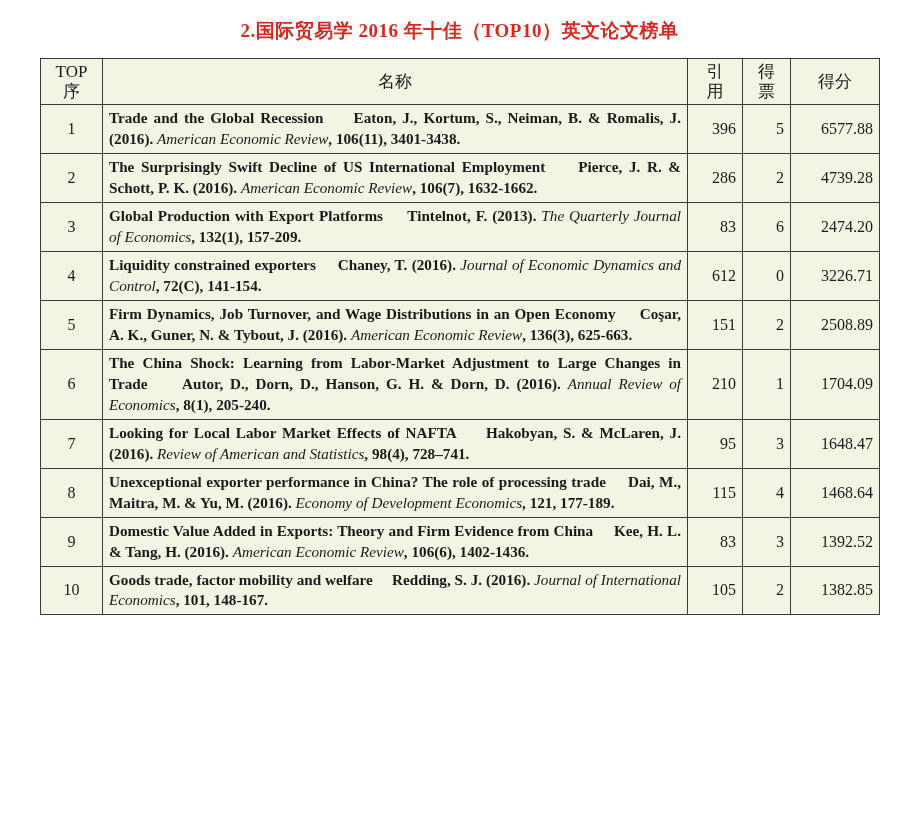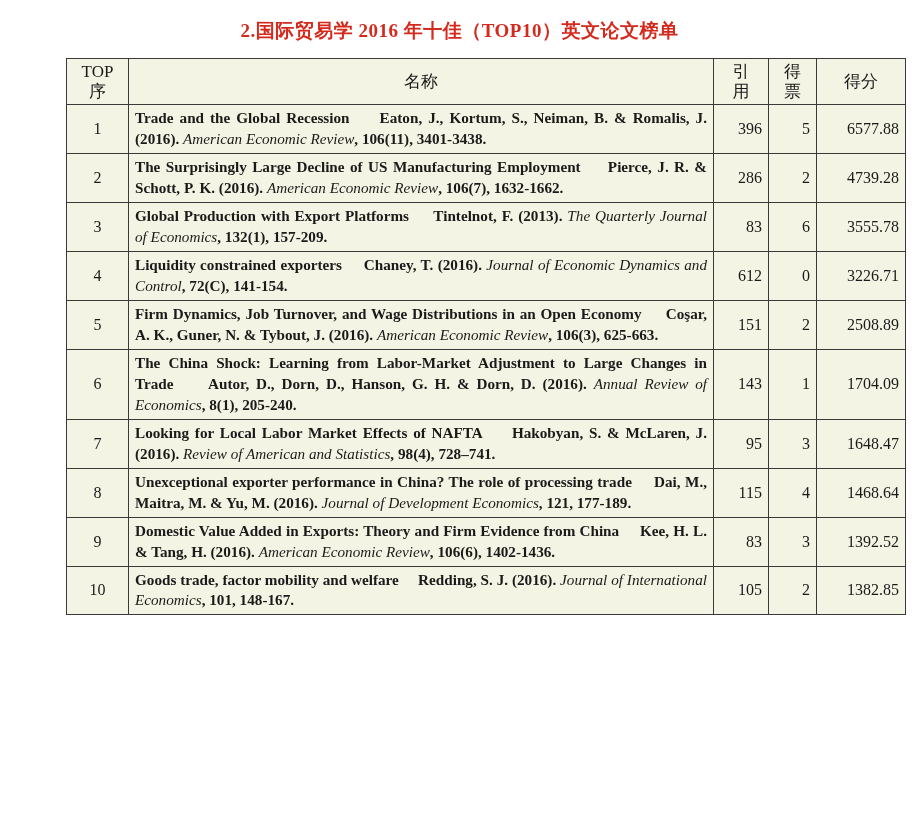--- a/index.html
+++ b/index.html
@@ -28,21 +28,20 @@
     font-weight: bold;
     letter-spacing: 0.5px;
     font-family: "Liberation Serif", serif;
     margin: 8px 0 14px 0;
   }
   table.rank-table {
     border-collapse: collapse;
     width: 839px;
     table-layout: fixed;
     background: #f4f4e4;
-    margin-left: 26px;
   }
   table.rank-table td, table.rank-table th {
     border: 1px solid #3a3a3a;
     vertical-align: middle;
     padding: 3px 6px;
     box-sizing: border-box;
   }
   thead td {
     text-align: center;
     font-size: 17px;
@@ -136,63 +135,63 @@
     <tbody>
       <tr>
         <td class="rank-cell">1</td>
         <td class="name-cell"><span class="ttl">Trade and the Global Recession</span>&nbsp;&nbsp;&nbsp;&nbsp;&nbsp;<span class="authors">Eaton, J., Kortum, S., Neiman, B. &amp; Romalis, J. (2016).</span> <span class="journal">American Economic Review</span><span class="authors">, 106(11), 3401-3438.</span></td>
         <td class="num-cell">396</td>
         <td class="num-cell">5</td>
         <td class="score-cell">6577.88</td>
       </tr>
       <tr>
         <td class="rank-cell">2</td>
-        <td class="name-cell"><span class="ttl">The Surprisingly Large Decline of US Manufacturing Employment</span>&nbsp;&nbsp;&nbsp;&nbsp;&nbsp;<span class="authors">Pierce, J. R. &amp; Schott, P. K. (2016).</span> <span class="journal">American Economic Review</span><span class="authors">, 106(7), 1632-1662.</span></td>
+        <td class="name-cell"><span class="ttl">The Surprisingly Swift Decline of US International Employment</span>&nbsp;&nbsp;&nbsp;&nbsp;&nbsp;<span class="authors">Pierce, J. R. &amp; Schott, P. K. (2016).</span> <span class="journal">American Economic Review</span><span class="authors">, 106(7), 1632-1662.</span></td>
         <td class="num-cell">286</td>
         <td class="num-cell">2</td>
         <td class="score-cell">4739.28</td>
       </tr>
       <tr>
         <td class="rank-cell">3</td>
         <td class="name-cell"><span class="ttl">Global Production with Export Platforms</span>&nbsp;&nbsp;&nbsp;&nbsp;&nbsp;<span class="authors">Tintelnot, F. (2013).</span> <span class="journal">The Quarterly Journal of Economics</span><span class="authors">, 132(1), 157-209.</span></td>
         <td class="num-cell">83</td>
         <td class="num-cell">6</td>
-        <td class="score-cell">3555.78</td>
+        <td class="score-cell">2474.20</td>
       </tr>
       <tr>
         <td class="rank-cell">4</td>
         <td class="name-cell"><span class="ttl">Liquidity constrained exporters</span>&nbsp;&nbsp;&nbsp;&nbsp;&nbsp;<span class="authors">Chaney, T. (2016).</span> <span class="journal">Journal of Economic Dynamics and Control</span><span class="authors">, 72(C), 141-154.</span></td>
         <td class="num-cell">612</td>
         <td class="num-cell">0</td>
         <td class="score-cell">3226.71</td>
       </tr>
       <tr>
         <td class="rank-cell">5</td>
-        <td class="name-cell"><span class="ttl">Firm Dynamics, Job Turnover, and Wage Distributions in an Open Economy</span>&nbsp;&nbsp;&nbsp;&nbsp;&nbsp;<span class="authors">Coşar, A. K., Guner, N. &amp; Tybout, J. (2016).</span> <span class="journal">American Economic Review</span><span class="authors">, 106(3), 625-663.</span></td>
+        <td class="name-cell"><span class="ttl">Firm Dynamics, Job Turnover, and Wage Distributions in an Open Economy</span>&nbsp;&nbsp;&nbsp;&nbsp;&nbsp;<span class="authors">Coşar, A. K., Guner, N. &amp; Tybout, J. (2016).</span> <span class="journal">American Economic Review</span><span class="authors">, 136(3), 625-663.</span></td>
         <td class="num-cell">151</td>
         <td class="num-cell">2</td>
         <td class="score-cell">2508.89</td>
       </tr>
       <tr>
         <td class="rank-cell">6</td>
         <td class="name-cell"><span class="ttl">The China Shock: Learning from Labor-Market Adjustment to Large Changes in Trade</span>&nbsp;&nbsp;&nbsp;&nbsp;&nbsp;<span class="authors">Autor, D., Dorn, D., Hanson, G. H. &amp; Dorn, D. (2016).</span> <span class="journal">Annual Review of Economics</span><span class="authors">, 8(1), 205-240.</span></td>
-        <td class="num-cell">143</td>
+        <td class="num-cell">210</td>
         <td class="num-cell">1</td>
         <td class="score-cell">1704.09</td>
       </tr>
       <tr>
         <td class="rank-cell">7</td>
         <td class="name-cell"><span class="ttl">Looking for Local Labor Market Effects of NAFTA</span>&nbsp;&nbsp;&nbsp;&nbsp;&nbsp;<span class="authors">Hakobyan, S. &amp; McLaren, J. (2016).</span> <span class="journal">Review of American and Statistics</span><span class="authors">, 98(4), 728–741.</span></td>
         <td class="num-cell">95</td>
         <td class="num-cell">3</td>
         <td class="score-cell">1648.47</td>
       </tr>
       <tr>
         <td class="rank-cell">8</td>
-        <td class="name-cell"><span class="ttl">Unexceptional exporter performance in China? The role of processing trade</span>&nbsp;&nbsp;&nbsp;&nbsp;&nbsp;<span class="authors">Dai, M., Maitra, M. &amp; Yu, M. (2016).</span> <span class="journal">Journal of Development Economics</span><span class="authors">, 121, 177-189.</span></td>
+        <td class="name-cell"><span class="ttl">Unexceptional exporter performance in China? The role of processing trade</span>&nbsp;&nbsp;&nbsp;&nbsp;&nbsp;<span class="authors">Dai, M., Maitra, M. &amp; Yu, M. (2016).</span> <span class="journal">Economy of Development Economics</span><span class="authors">, 121, 177-189.</span></td>
         <td class="num-cell">115</td>
         <td class="num-cell">4</td>
         <td class="score-cell">1468.64</td>
       </tr>
       <tr>
         <td class="rank-cell">9</td>
         <td class="name-cell"><span class="ttl">Domestic Value Added in Exports: Theory and Firm Evidence from China</span>&nbsp;&nbsp;&nbsp;&nbsp;&nbsp;<span class="authors">Kee, H. L. &amp; Tang, H. (2016).</span> <span class="journal">American Economic Review</span><span class="authors">, 106(6), 1402-1436.</span></td>
         <td class="num-cell">83</td>
         <td class="num-cell">3</td>
         <td class="score-cell">1392.52</td>

